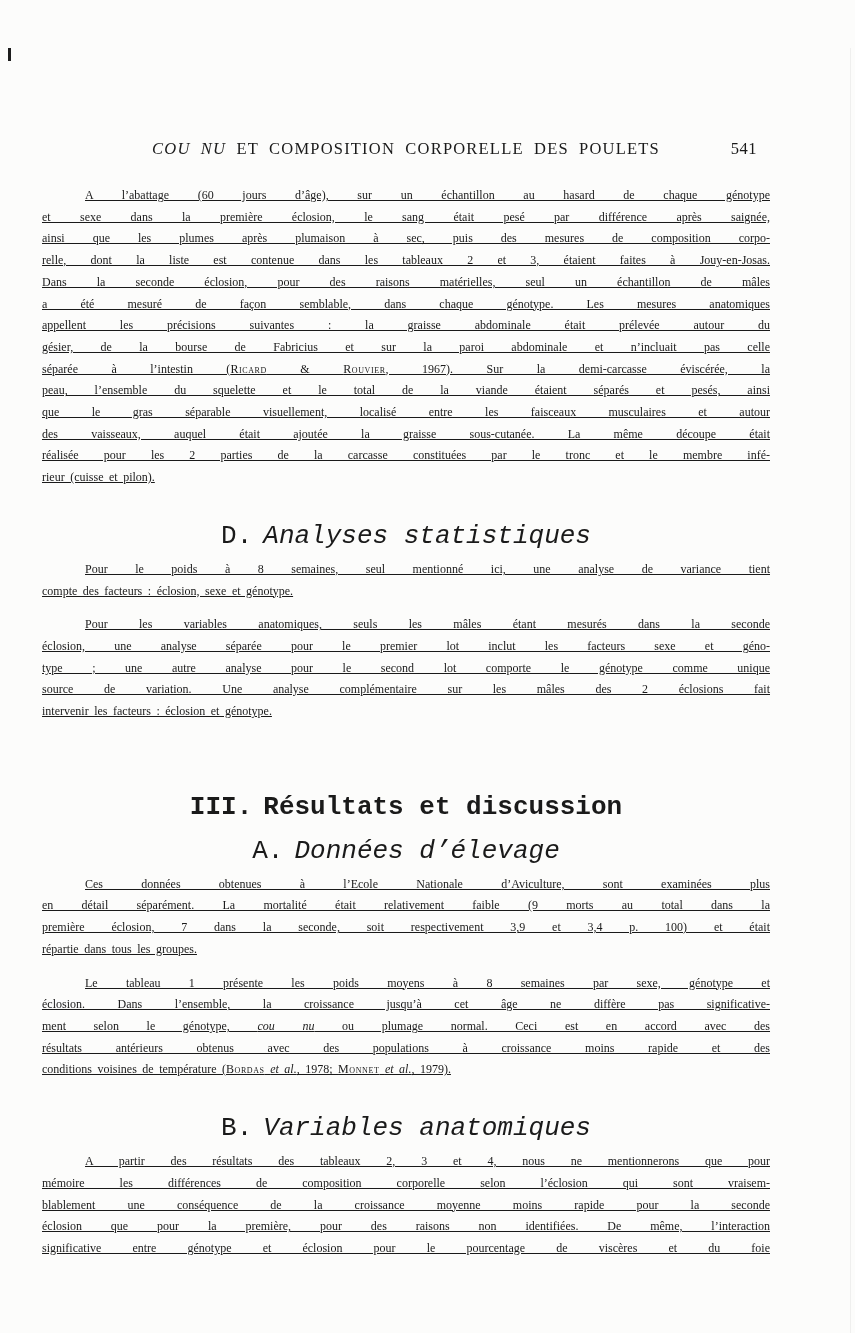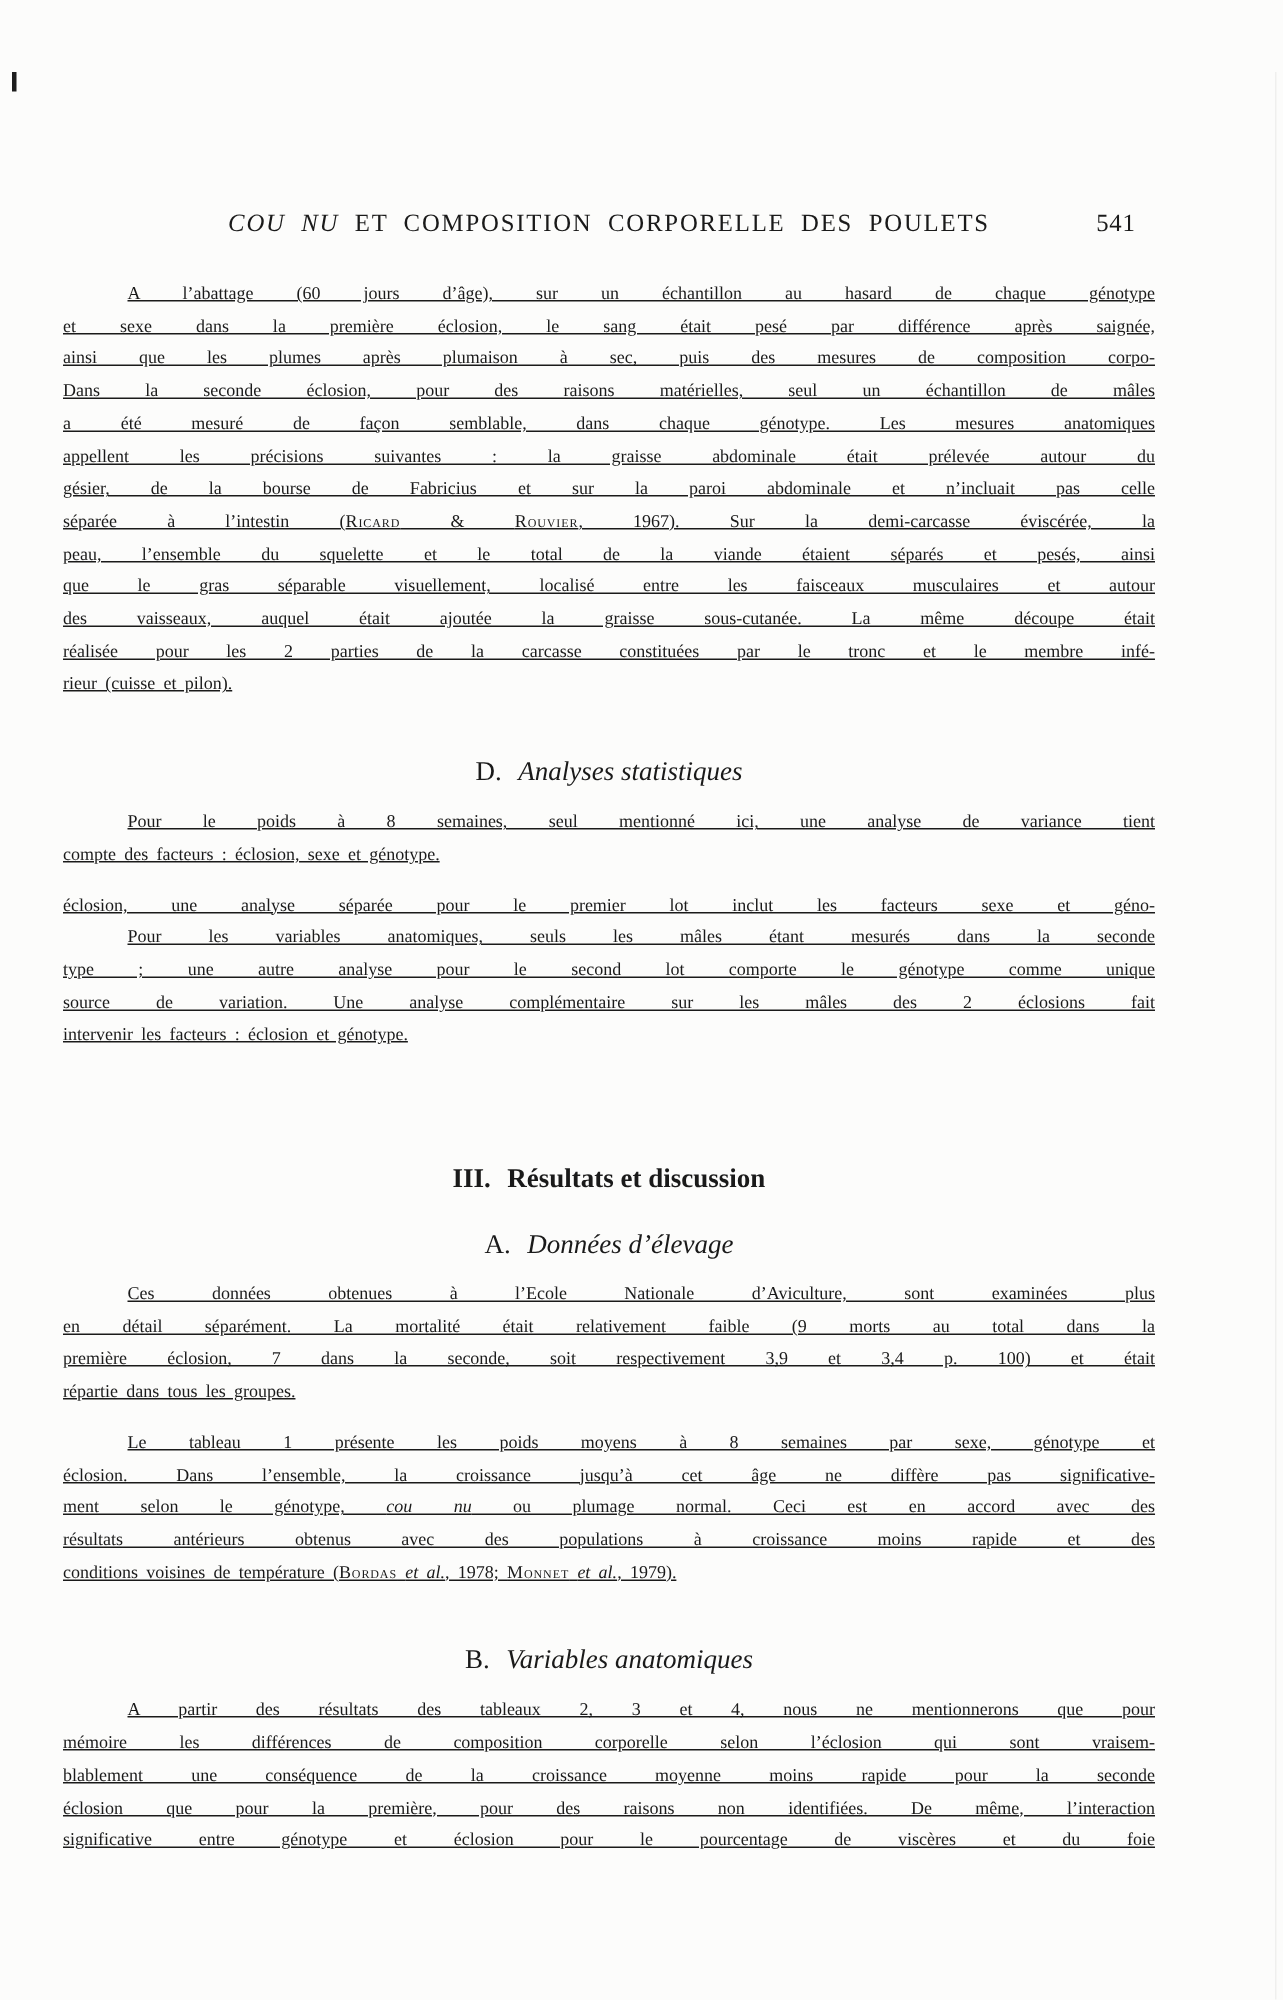--- a/index.html
+++ b/index.html
@@ -94,22 +94,23 @@
     text-align: justify;
     text-align-last: justify;
     word-spacing: 2.5px;
   }
   .line.endline { text-align-last: left; }
   .line.indent { text-indent: 43px; }
   .it { font-style: italic; }
   .sc { font-variant: small-caps; letter-spacing: 0.6px; }
   .heading {
     text-align: center;
-    font-size: 18px;
+    font-size: 26px;
     line-height: 24px;
+    font-family: Liberation Mono, monospace;
   }
   .heading.section { margin-top: 35px; margin-bottom: 11px; }
   .heading.chapter { margin-top: 72px; font-weight: bold; }
   .heading.chapter + .heading.section { margin-top: 20px; }
   .heading .hlab { margin-right: 11px; }
   .heading.section .htitle { font-style: italic; }
 </style>
 </head>
 <body>
 
@@ -121,39 +122,40 @@
     <div class="running-head">
       <span class="it-caps">COU NU</span><span> ET COMPOSITION CORPORELLE DES POULETS</span>
       <span class="page-num">541</span>
     </div>
 
     <div class="blocks" id="blocks">
         <div class="para">
           <div class="line indent"><span>A l’abattage (60 jours d’âge), sur un échantillon au hasard de chaque génotype</span></div>
           <div class="line"><span>et sexe dans la première éclosion, le sang était pesé par différence après saignée,</span></div>
           <div class="line"><span>ainsi que les plumes après plumaison à sec, puis des mesures de composition corpo-</span></div>
+          <div class="line"><span>relle, dont la liste est contenue dans les tableaux 2 et 3, étaient faites à Jouy-en-Josas.</span></div>
           <div class="line"><span>Dans la seconde éclosion, pour des raisons matérielles, seul un échantillon de mâles</span></div>
           <div class="line"><span>a été mesuré de façon semblable, dans chaque génotype. Les mesures anatomiques</span></div>
           <div class="line"><span>appellent les précisions suivantes : la graisse abdominale était prélevée autour du</span></div>
           <div class="line"><span>gésier, de la bourse de Fabricius et sur la paroi abdominale et n’incluait pas celle</span></div>
           <div class="line"><span>séparée à l’intestin (</span><span class="sc">Ricard</span><span> &amp; </span><span class="sc">Rouvier</span><span>, 1967). Sur la demi-carcasse éviscérée, la</span></div>
           <div class="line"><span>peau, l’ensemble du squelette et le total de la viande étaient séparés et pesés, ainsi</span></div>
           <div class="line"><span>que le gras séparable visuellement, localisé entre les faisceaux musculaires et autour</span></div>
           <div class="line"><span>des vaisseaux, auquel était ajoutée la graisse sous-cutanée. La même découpe était</span></div>
           <div class="line"><span>réalisée pour les 2 parties de la carcasse constituées par le tronc et le membre infé-</span></div>
           <div class="line endline"><span>rieur (cuisse et pilon).</span></div>
         </div>
         <div class="heading section"><span class="hlab">D.</span><span class="htitle">Analyses statistiques</span></div>
         <div class="para">
           <div class="line indent"><span>Pour le poids à 8 semaines, seul mentionné ici, une analyse de variance tient</span></div>
           <div class="line endline"><span>compte des facteurs : éclosion, sexe et génotype.</span></div>
         </div>
         <div class="para">
+          <div class="line indent"><span>Pour les variables anatomiques, seuls les mâles étant mesurés dans la seconde</span></div>
           <div class="line"><span>éclosion, une analyse séparée pour le premier lot inclut les facteurs sexe et géno-</span></div>
-          <div class="line indent"><span>Pour les variables anatomiques, seuls les mâles étant mesurés dans la seconde</span></div>
           <div class="line"><span>type ; une autre analyse pour le second lot comporte le génotype comme unique</span></div>
           <div class="line"><span>source de variation. Une analyse complémentaire sur les mâles des 2 éclosions fait</span></div>
           <div class="line endline"><span>intervenir les facteurs : éclosion et génotype.</span></div>
         </div>
         <div class="heading chapter"><span class="hlab">III.</span><span class="htitle">Résultats et discussion</span></div>
         <div class="heading section"><span class="hlab">A.</span><span class="htitle">Données d’élevage</span></div>
         <div class="para">
           <div class="line indent"><span>Ces données obtenues à l’Ecole Nationale d’Aviculture, sont examinées plus</span></div>
           <div class="line"><span>en détail séparément. La mortalité était relativement faible (9 morts au total dans la</span></div>
           <div class="line"><span>première éclosion, 7 dans la seconde, soit respectivement 3,9 et 3,4 p. 100) et était</span></div>

